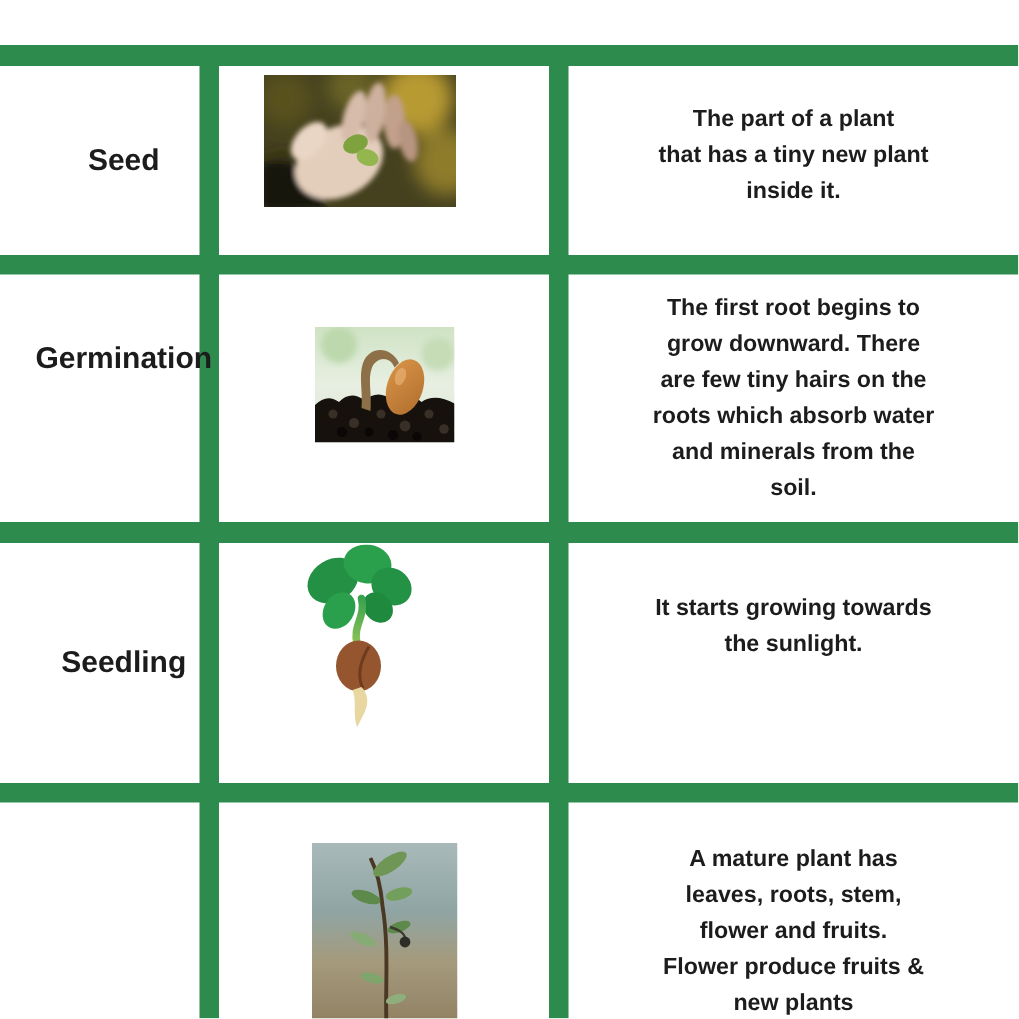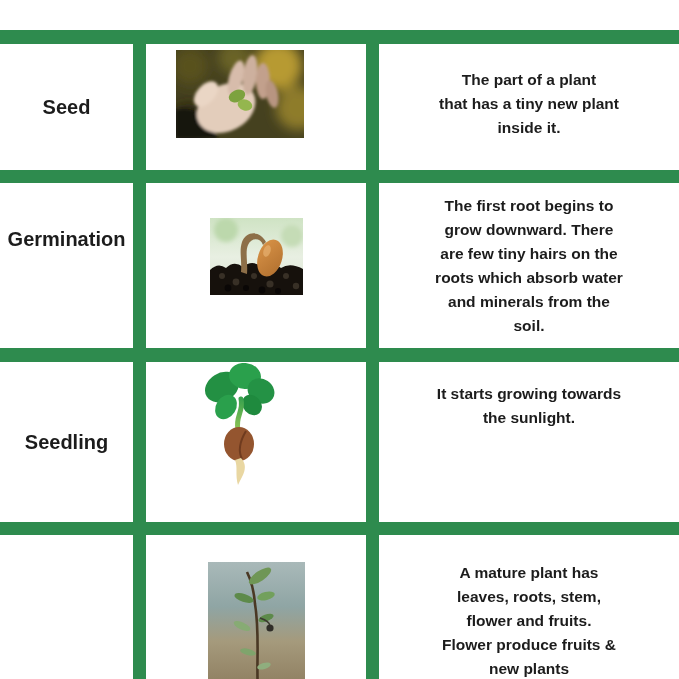--- a/index.html
+++ b/index.html
@@ -14,42 +14,42 @@
   #hbar-top { top: 30px; height: 14px; }
   #hbar-2   { top: 170px; height: 13px; }
   #hbar-3   { top: 348px; height: 14px; }
   #hbar-4   { top: 522px; height: 13px; }
   .vbar { top: 30px; width: 13px; height: 649px; }
   #vbar-1 { left: 133px; }
   #vbar-2 { left: 366px; }
 
   .cell { position: absolute; display: flex; align-items: center; justify-content: center; }
 
-  .label-cell { left: 0; width: 133px; text-align: center; border-radius: 28px; }
+  .label-cell { left: 16px; width: 133px; text-align: center; border-radius: 28px; }
   .label {
     font-size: 20px; font-weight: bold; color: var(--ink);
     white-space: pre-line; line-height: 1.45; text-align: center;
   }
   .img-cell { left: 146px; width: 220px; align-items: flex-start; }
   .desc-cell { left: 379px; width: 300px; padding: 0 18px; }
   .desc {
     font-size: 15.5px; font-weight: bold; color: var(--ink);
     line-height: 24px; text-align: center; white-space: pre-line;
   }
 
   
   .r1 { top: 44px;  height: 126px; }
   .r2 { top: 183px; height: 165px; }
   .r3 { top: 362px; height: 160px; }
   .r4 { top: 535px; height: 172px; align-items: center; }
 
   
   #desc-1   { padding-bottom: 6px; }
   #label-2  { padding-bottom: 52px; }
-  #desc-3   { align-items: flex-start; padding-top: 20px; }
+  #desc-3   { align-items: flex-start; padding-top: 32px; }
   #img-1    { padding-top: 6px; }
   #img-2    { padding-top: 35px; }
   #img-3    { padding-top: 1px; }
   #img-4    { padding-top: 10px; }
   .nudge-left { margin-right: 32px; }
 
   svg { display: block; }
 </style>
 </head>
 <body>

